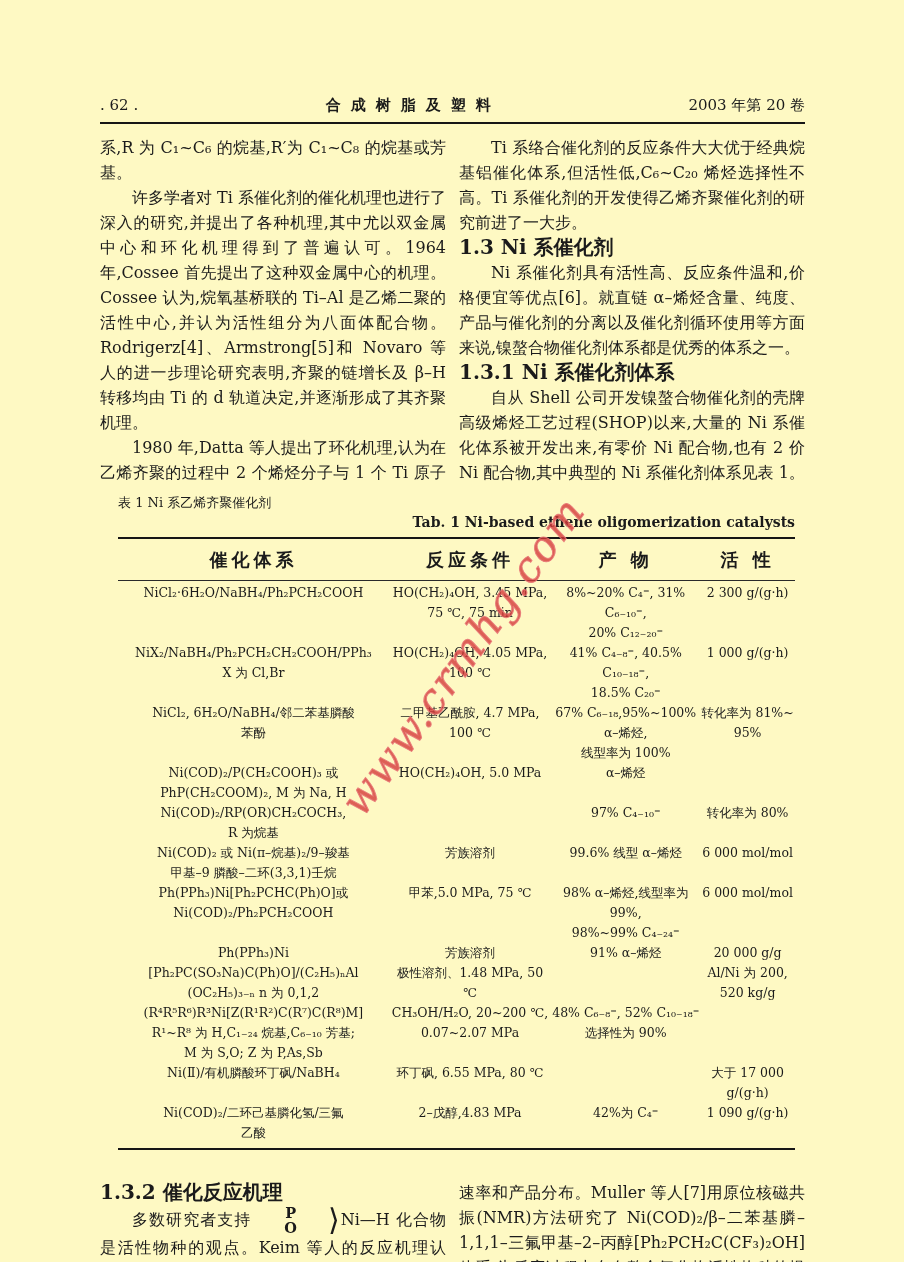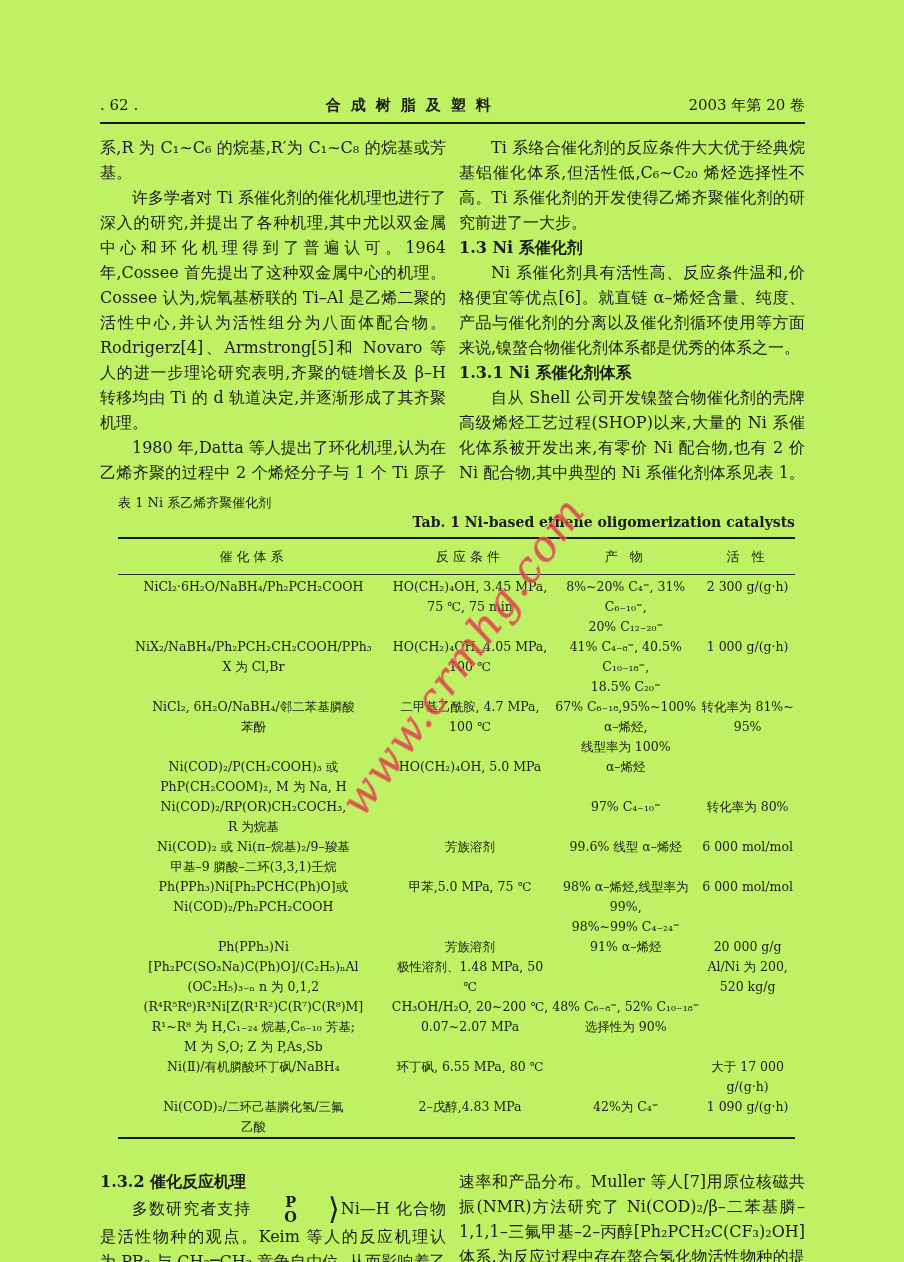--- a/index.html
+++ b/index.html
@@ -5,21 +5,21 @@
   html,body{margin:0;padding:0;}
   body{
     background:#e8e8e6;
     font-family:"DejaVu Serif","Liberation Serif",serif;
     -webkit-font-smoothing:antialiased;
   }
   .page{
     position:relative;
     width:904px;height:1262px;
     margin:0 auto;
-    background:#bef264;
+    background:#fef9c3;
     color:#1b1b1b;
     box-sizing:border-box;
     padding:96px 99px 0 100px;
     overflow:hidden;
   }
   
   .runhead{
     display:flex;justify-content:space-between;align-items:baseline;
     font-size:15px;
   }
@@ -29,42 +29,42 @@
     margin:7px 0 0 0;
   }
   
   .twocol{
     display:flex;justify-content:space-between;
   }
   .twocol.top{margin-top:11px;height:350px;overflow:hidden;}
   .col{width:346px;font-size:16px;line-height:25px;text-align:justify;}
   .col p{margin:0;text-indent:2em;}
   .col p.noindent{text-indent:0;}
-  .col h3{margin:0;font-size:16px;line-height:25px;font-weight:bold;}
+  .col h3{margin:0;font-size:20px;line-height:25px;font-weight:bold;}
   
   .tablezone{position:relative;margin:8px 10px 0 18px;}
   .tbl-title-zh{font-weight:normal;font-size:13px;line-height:19px;}
   .tbl-title-en{text-align:right;font-weight:bold;font-size:14px;line-height:20px;margin-bottom:5px;}
   table.cat{
     width:100%;border-collapse:collapse;
     border-top:2.4px solid #161616;
     border-bottom:2.4px solid #161616;
     font-size:12.5px;
   }
   table.cat thead th{
-    font-size:13px;font-weight:normal;letter-spacing:4px;
+    font-size:18px;font-weight:bold;letter-spacing:4px;
     padding:9px 0 8px 0;
     border-bottom:1.3px solid #2a2a2a;
   }
   table.cat td{
     text-align:center;vertical-align:top;
     line-height:20px;padding:0;
   }
   table.cat tbody tr:first-child td{padding-top:2px;}
-  table.cat tbody tr:last-child td{margin-top:36px;}
+  table.cat tbody tr:last-child td{padding-bottom:5px;margin-top:36px;}
   col.c-cat{width:40%;}col.c-cond{width:24%;}col.c-prod{width:22%;}col.c-act{width:14%;}
   
   .watermark{
     position:absolute;left:345px;top:163px;
     transform:translate(-50%,-50%) rotate(-54deg);
     transform-origin:center;
     font-size:42px;font-style:italic;letter-spacing:2px;
     font-family:"DejaVu Serif","Liberation Serif",serif;
     color:rgba(213,58,58,0.8);
     -webkit-text-stroke:1px rgba(232,120,120,.9);

